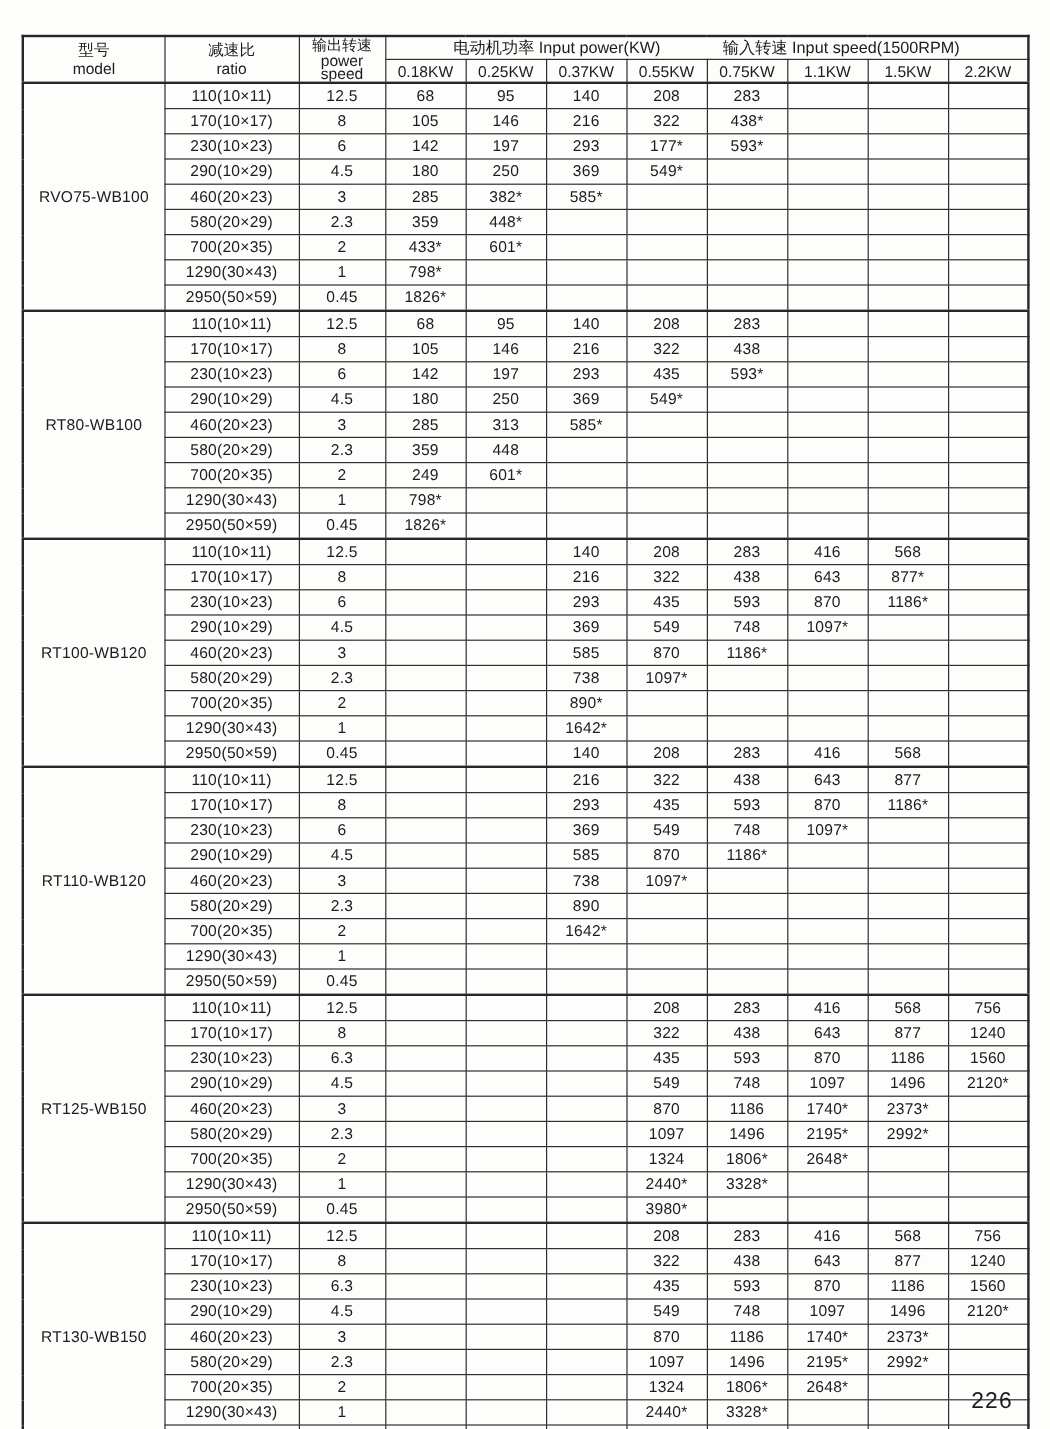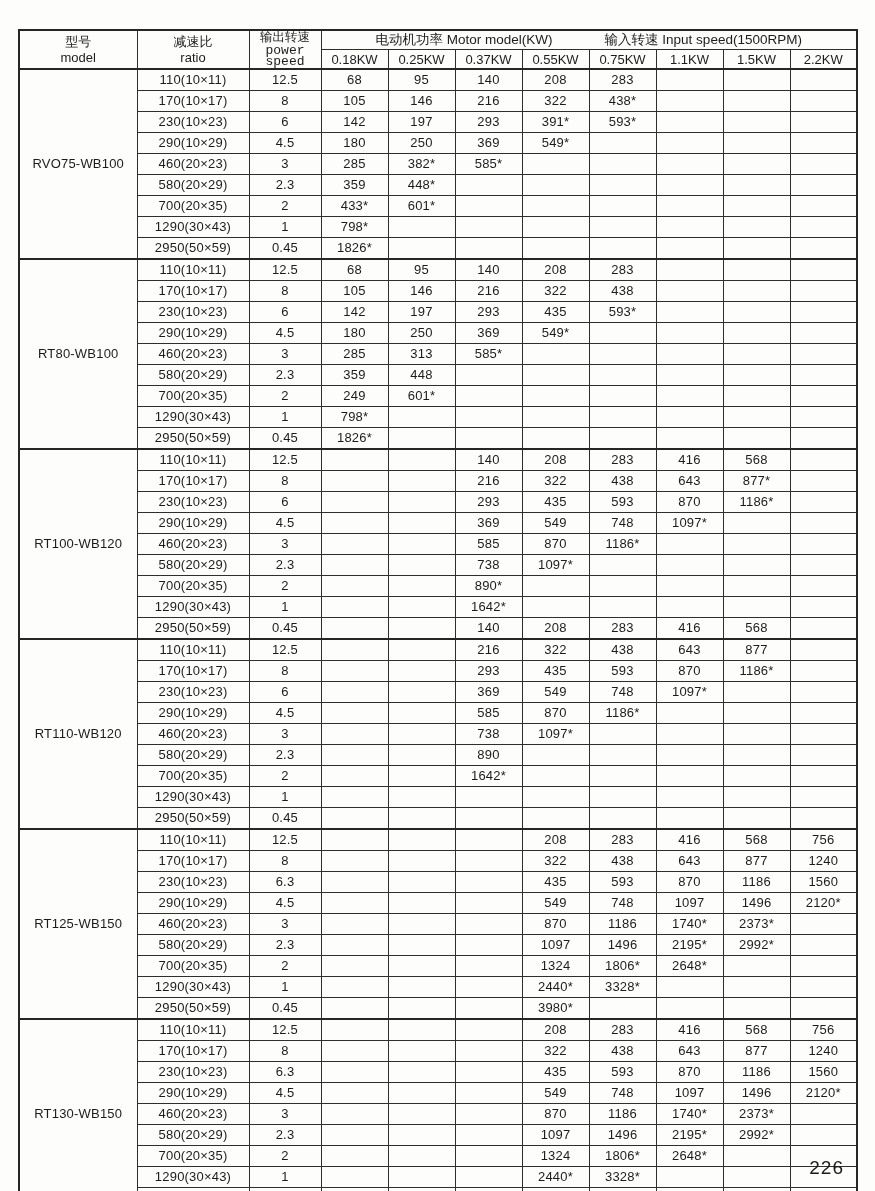--- a/index.html
+++ b/index.html
@@ -39,21 +39,21 @@
     white-space: nowrap;
     overflow: hidden;
   }
   thead { border-bottom: 2px solid #262626; }
   tbody { border-top: 2px solid #262626; }
 
   thead tr.hrow1 th { height: 18px; font-size: 13px; line-height: 14px; }
   thead tr.hrow2 th { height: 18px; font-size: 13px; }
 
   th.h-model, th.h-ratio { font-size: 13px; line-height: 15px; }
-  th.h-speed { font-size: 12px; line-height: 12px; font-family: Liberation Mono, monospace; }
+  th.h-speed { font-size: 12px; line-height: 12px; }
   th.h-speed .zh { font-size: 12.5px; display: block; line-height: 13px; }
   th.h-speed .en { display: block; line-height: 11px; }
   th.h-model .line, th.h-ratio .line { display: block; line-height: 16px; }
 
   .power-head {
     display: flex;
     justify-content: center;
     align-items: center;
     gap: 52px;
     font-size: 13.5px;
@@ -105,21 +105,21 @@
           <span class="line">减速比</span>
           <span class="line">ratio</span>
         </th>
         <th rowspan="2" class="h-speed">
           <span class="zh">输出转速</span>
           <span class="en">power</span>
           <span class="en">speed</span>
         </th>
         <th colspan="8">
           <div class="power-head">
-            <span>电动机功率 Motor model(KW)</span>
+            <span>电动机功率 Input power(KW)</span>
             <span>输入转速 Input speed(1500RPM)</span>
           </div>
         </th>
       </tr>
       <tr class="hrow2" id="kw-header-row">
           <th>0.18KW</th>
           <th>0.25KW</th>
           <th>0.37KW</th>
           <th>0.55KW</th>
           <th>0.75KW</th>
@@ -153,21 +153,21 @@
           <td></td>
           <td></td>
           <td></td>
         </tr>
         <tr>
           <td>230(10×23)</td>
           <td>6</td>
           <td>142</td>
           <td>197</td>
           <td>293</td>
-          <td>391*</td>
+          <td>177*</td>
           <td>593*</td>
           <td></td>
           <td></td>
           <td></td>
         </tr>
         <tr>
           <td>290(10×29)</td>
           <td>4.5</td>
           <td>180</td>
           <td>250</td>

